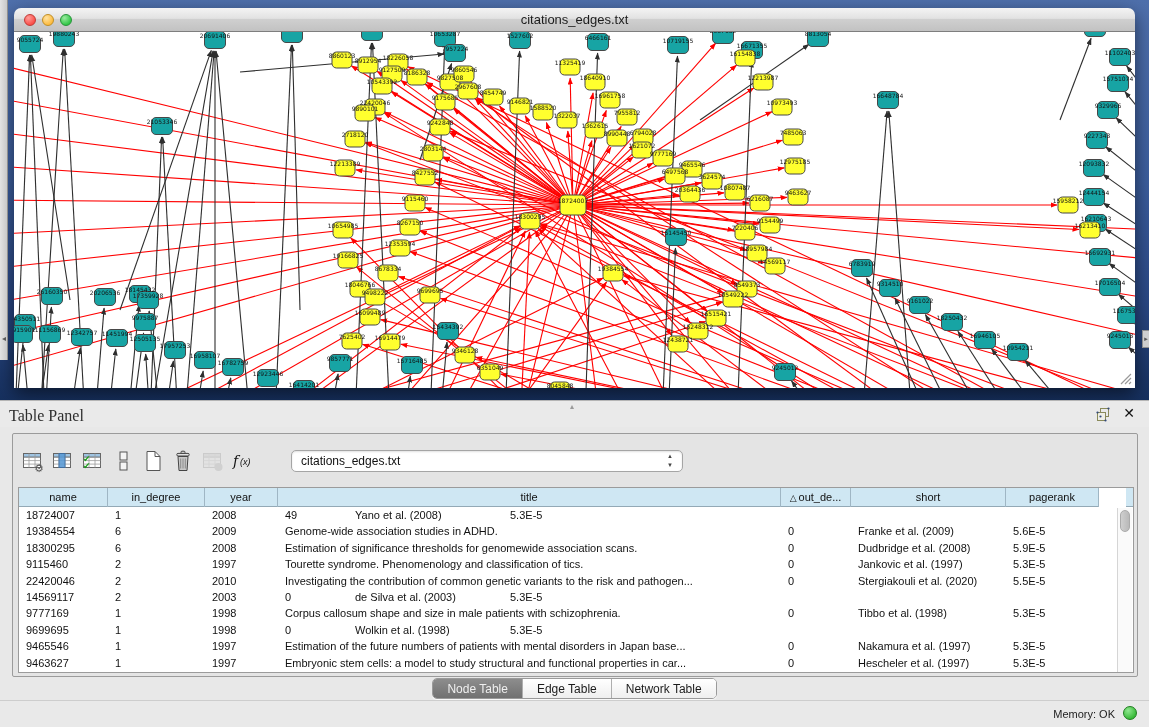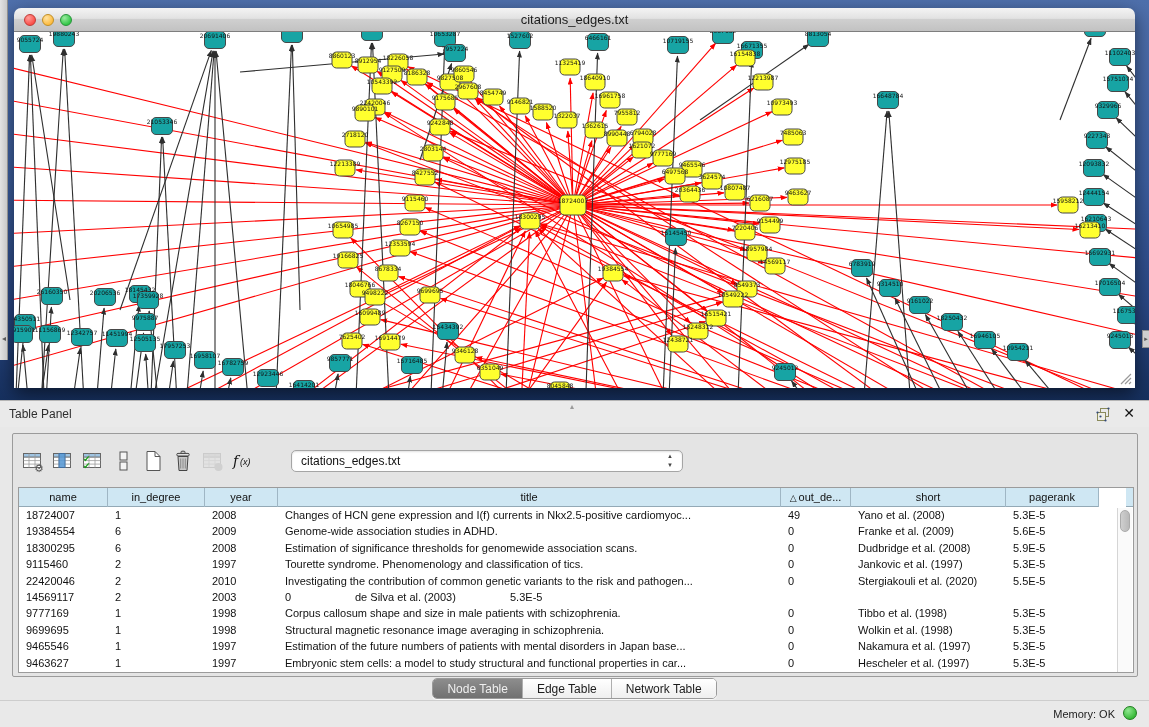--- a/index.html
+++ b/index.html
@@ -30,21 +30,21 @@
     text-align:center;font-size:13px;color:#1c1c1c;}
   #canvas-wrap{position:absolute;top:24px;left:0;width:1121px;height:356px;background:#fff;overflow:hidden;}
   #net-svg{display:block;}
   #net-svg text{font-family:"DejaVu Sans",sans-serif;}
   #resize-grip{position:absolute;right:2px;bottom:2px;width:16px;height:16px;}
 
   
   #table-panel{position:absolute;top:400px;left:0;width:1149px;height:327px;background:#e8e8e8;}
   #panel-header{position:absolute;top:0;left:0;width:100%;height:27px;background:#eaeaea;
     border-top:1px solid #b5b5b5;}
-  #panel-title{position:absolute;left:9px;top:6px;font-size:12px;color:#2e2e2e;}
+  #panel-title{position:absolute;left:9px;top:6px;font-size:16px;color:#2e2e2e;font-family:Liberation Serif, serif;}
   #panel-float{position:absolute;right:38px;top:5px;width:16px;height:16px;cursor:default;}
   #panel-close{position:absolute;right:14px;top:4px;font-size:14px;font-weight:bold;color:#111;}
   #panel-grip{position:absolute;left:570px;top:1px;color:#9a9a9a;font-size:8px;}
 
   #container{position:absolute;top:33px;left:12px;width:1126px;height:244px;
     border:1px solid #9b9b9b;background:#e4e4e4;border-radius:2px;}
   #toolbar{position:absolute;top:0;left:0;width:100%;height:53px;display:flex;align-items:center;padding-left:6px;}
   .tb-btn{width:27px;height:27px;margin-right:3px;display:flex;align-items:center;justify-content:center;}
   .tb-btn svg{width:24px;height:24px;}
   .tb-btn.disabled{opacity:.55;}
@@ -642,21 +642,20 @@
           <div class="hcell" style="width:70px"><span class="tri">△</span>out_de...</div>
           <div class="hcell" style="width:155px">short</div>
           <div class="hcell" style="width:93px">pagerank</div>
           <div class="hcell" style="width:27px;border-right:none;background:#fff"></div>
         </div>
       <div id="tbody">
           <div class="trow">
             <div class="tcell" style="width:89px">18724007</div>
             <div class="tcell" style="width:97px">1</div>
             <div class="tcell" style="width:73px">2008</div>
-            <div class="tcell" style="width:503px">Changes of HCN gene expression and I(f) currents in Nkx2.5-positive cardiomyoc...</div>
             <div class="tcell" style="width:70px">49</div>
             <div class="tcell" style="width:155px">Yano et al. (2008)</div>
             <div class="tcell" style="width:93px">5.3E-5</div>
           </div>
           <div class="trow">
             <div class="tcell" style="width:89px">19384554</div>
             <div class="tcell" style="width:97px">6</div>
             <div class="tcell" style="width:73px">2009</div>
             <div class="tcell" style="width:503px">Genome-wide association studies in ADHD.</div>
             <div class="tcell" style="width:70px">0</div>
@@ -704,21 +703,20 @@
             <div class="tcell" style="width:73px">1998</div>
             <div class="tcell" style="width:503px">Corpus callosum shape and size in male patients with schizophrenia.</div>
             <div class="tcell" style="width:70px">0</div>
             <div class="tcell" style="width:155px">Tibbo et al. (1998)</div>
             <div class="tcell" style="width:93px">5.3E-5</div>
           </div>
           <div class="trow">
             <div class="tcell" style="width:89px">9699695</div>
             <div class="tcell" style="width:97px">1</div>
             <div class="tcell" style="width:73px">1998</div>
-            <div class="tcell" style="width:503px">Structural magnetic resonance image averaging in schizophrenia.</div>
             <div class="tcell" style="width:70px">0</div>
             <div class="tcell" style="width:155px">Wolkin et al. (1998)</div>
             <div class="tcell" style="width:93px">5.3E-5</div>
           </div>
           <div class="trow">
             <div class="tcell" style="width:89px">9465546</div>
             <div class="tcell" style="width:97px">1</div>
             <div class="tcell" style="width:73px">1997</div>
             <div class="tcell" style="width:503px">Estimation of the future numbers of patients with mental disorders in Japan base...</div>
             <div class="tcell" style="width:70px">0</div>

